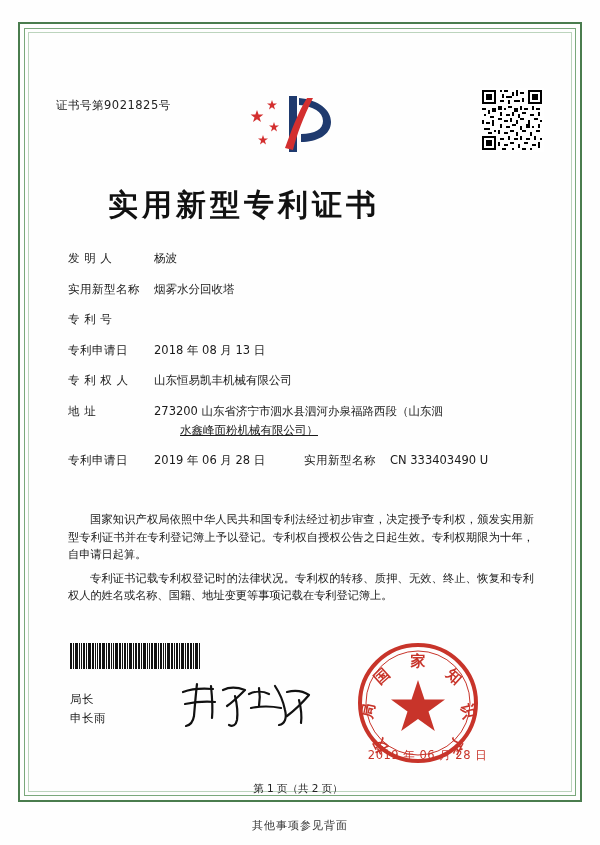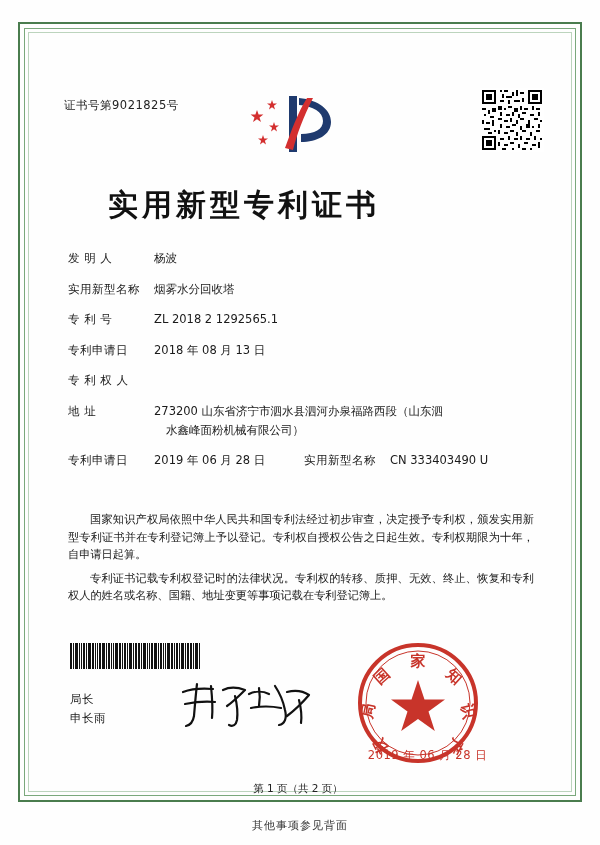--- a/index.html
+++ b/index.html
@@ -52,21 +52,21 @@
     box-sizing: border-box;
   }
   .corner.tl { left: 18px;  top: 22px;  border-right: none; border-bottom: none; }
   .corner.tr { left: 556px; top: 22px;  border-left: none;  border-bottom: none; }
   .corner.bl { left: 18px;  top: 776px; border-right: none; border-top: none; }
   .corner.br { left: 556px; top: 776px; border-left: none;  border-top: none; }
 
   
   .cert-no {
     position: absolute;
-    left: 64px; top: 98px;
+    left: 56px; top: 98px;
     font-size: 11.5px;
     letter-spacing: 0.5px;
     color: #222;
   }
   .logo {
     position: absolute;
     left: 245px; top: 88px;
     width: 110px; height: 72px;
   }
   .qr {
@@ -105,22 +105,23 @@
     width: 86px;
     flex: 0 0 86px;
     letter-spacing: 0.5px;
     white-space: nowrap;
   }
   .row .val {
     flex: 1 1 auto;
   }
   .row .val .wrap2 {
     display: block;
-    margin-left: 12px;
+    margin-left: 26px;
     margin-top: 3px;
+    text-decoration: underline;
   }
   .row.pair .lbl2 {
     width: 86px;
     flex: 0 0 86px;
     letter-spacing: 0.5px;
     white-space: nowrap;
   }
   .row.pair .val1 {
     width: 150px;
     flex: 0 0 150px;
@@ -339,30 +340,30 @@
       <div class="val">杨波</div>
     </div>
 
     <div class="row">
       <div class="lbl">实用新型名称</div>
       <div class="val">烟雾水分回收塔</div>
     </div>
 
     <div class="row">
       <div class="lbl">专 利 号</div>
-      <div class="val">ZL 2018 2 1292565.1</div>
     </div>
 
     <div class="row">
       <div class="lbl">专利申请日</div>
       <div class="val">2018 年 08 月 13 日</div>
     </div>
 
     <div class="row">
       <div class="lbl">专 利 权 人</div>
+      <div class="val">山东恒易凯丰机械有限公司</div>
     </div>
 
     <div class="row">
       <div class="lbl">地          址</div>
       <div class="val">
         <span>273200  山东省济宁市泗水县泗河办泉福路西段（山东泗</span>
         <span class="wrap2">水鑫峰面粉机械有限公司）</span>
       </div>
     </div>
 

